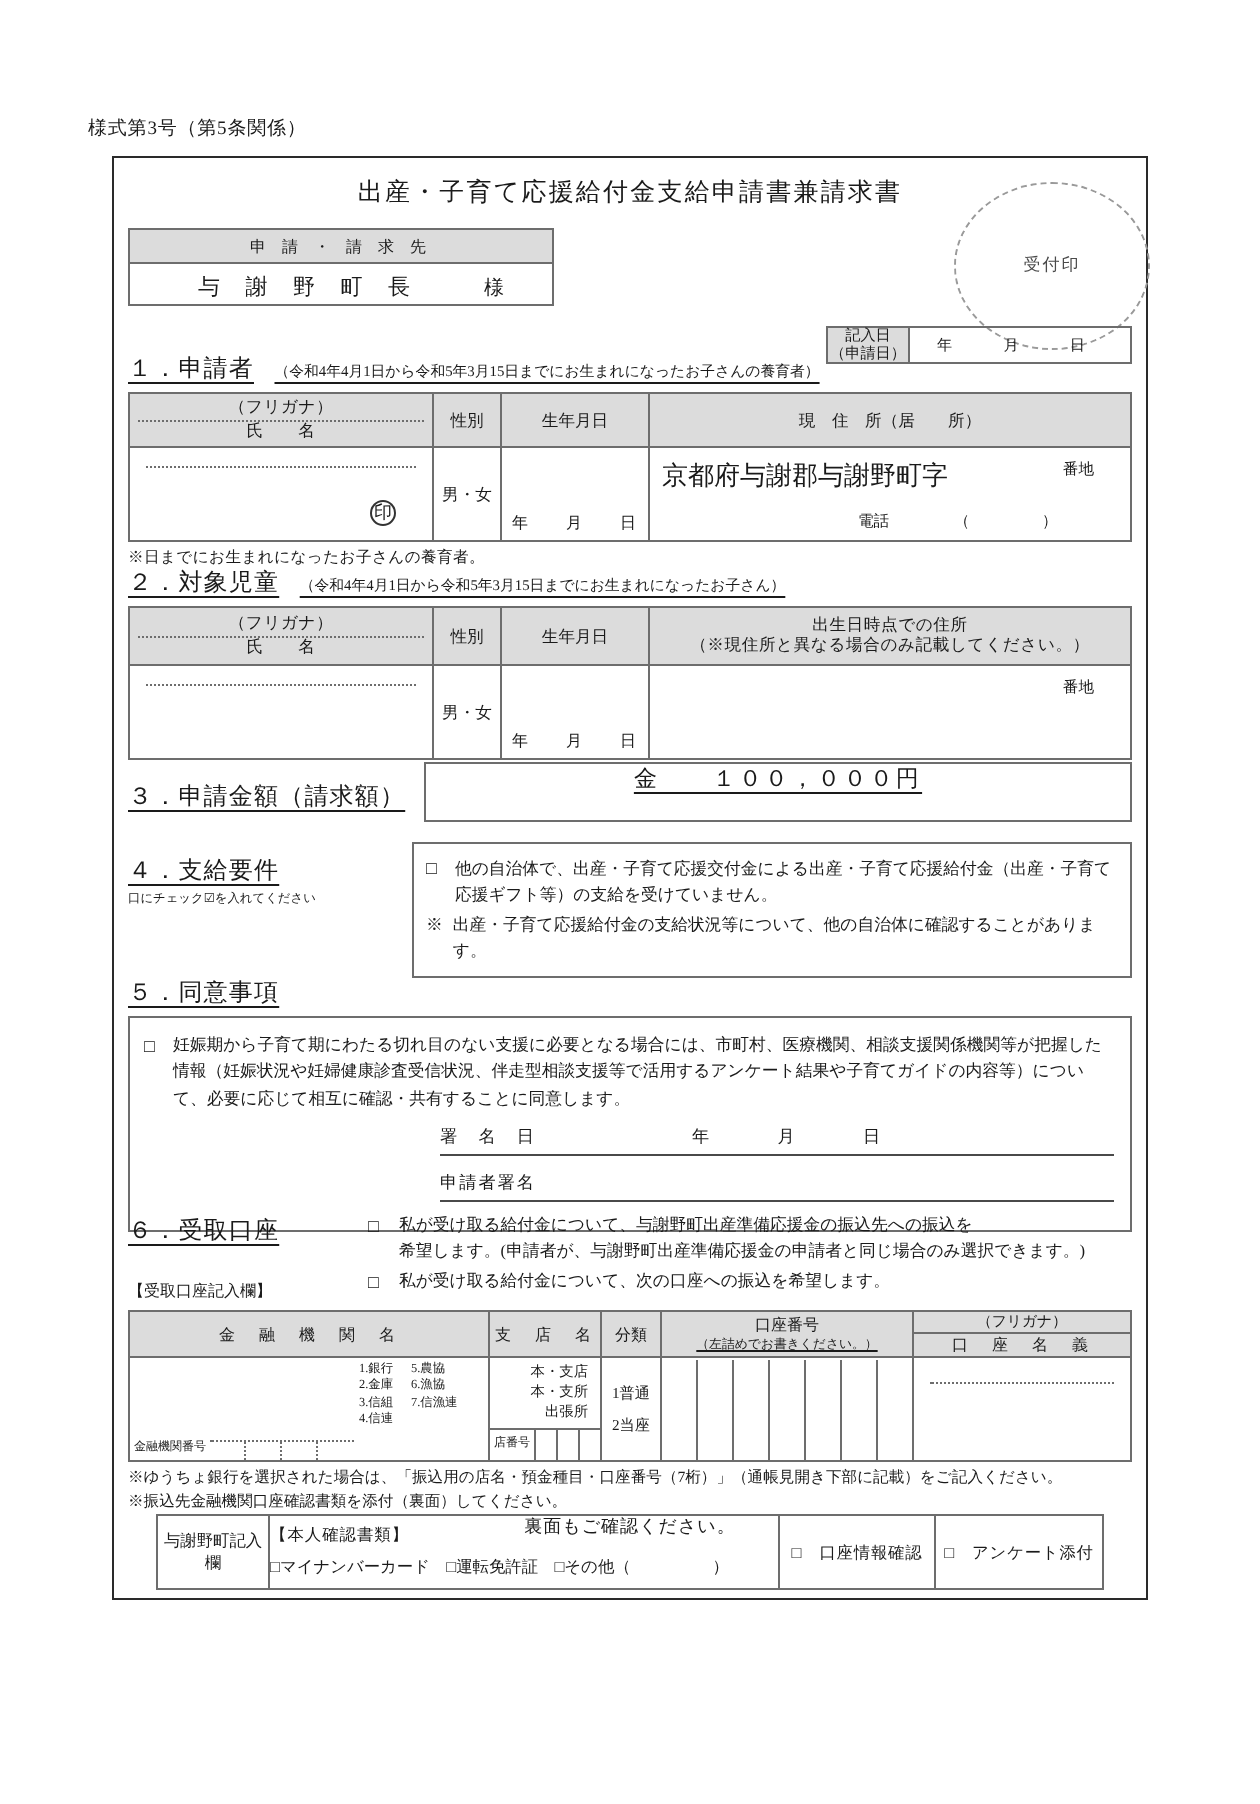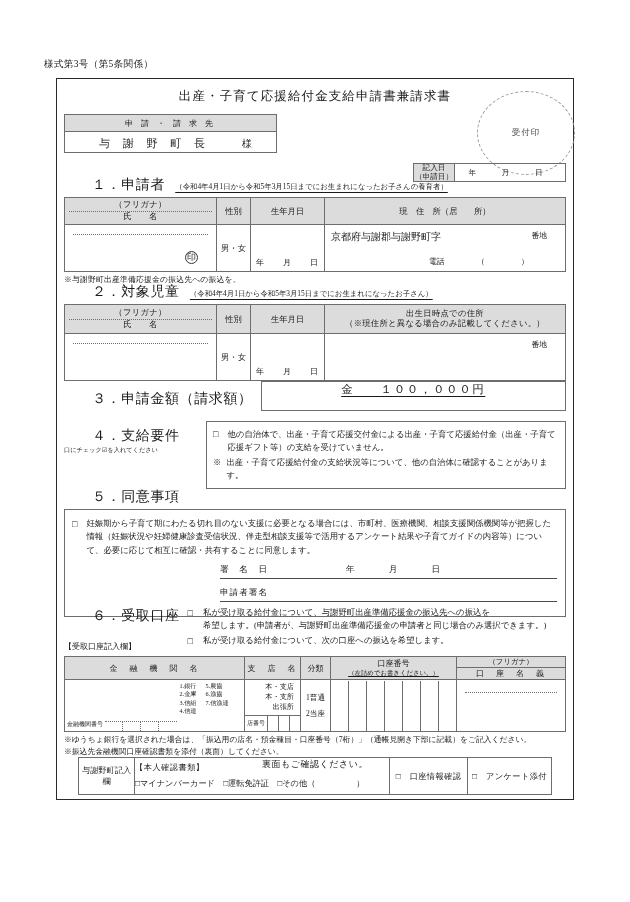--- a/index.html
+++ b/index.html
@@ -83,26 +83,26 @@
     width: 96px; height: 82px;
     border: 1px dashed #9a9a9a;
     border-radius: 50%;
     display: flex; align-items: center; justify-content: center;
     font-size: 8.5px; color: #4a4a4a;
     letter-spacing: 1px;
   }
 
   
   .sec-h {
-    font-size: 14px;
+    font-size: 12px;
+    text-decoration: underline;
     text-underline-offset: 2.5px;
     letter-spacing: .6px;
     white-space: nowrap;
     display: inline-block;
-    margin-left: 28px;
   }
   .sec-note {
     font-size: 7.4px;
     letter-spacing: 0;
     text-decoration: underline;
     text-underline-offset: 2.5px;
     white-space: nowrap;
   }
 
   
@@ -282,31 +282,31 @@
         <tr>
           <td style="height:46px;position:relative">
             <div class="dotline" style="position:absolute;left:4px;right:4px;top:8px;"></div>
             <span style="position:absolute;right:18px;bottom:7px;font-size:9px;border:1px solid #333;border-radius:50%;width:11px;height:11px;line-height:11px;display:inline-block;">印</span>
           </td>
           <td>男・女</td>
           <td style="position:relative">
             <span style="position:absolute;left:0;right:0;bottom:3px;font-size:8px;letter-spacing:1px;">年　　月　　日</span>
           </td>
           <td style="position:relative;text-align:left;">
-            <span style="position:absolute;left:6px;top:5px;font-size:10px;">京都府与謝郡与謝野町字</span>
+            <span style="position:absolute;left:6px;top:5px;font-size:13px;">京都府与謝郡与謝野町字</span>
             <span style="position:absolute;right:18px;top:5px;font-size:7.8px;">番地</span>
             <span style="position:absolute;left:104px;bottom:4px;font-size:7.8px;">電話</span>
             <span style="position:absolute;left:152px;bottom:4px;font-size:7.8px;">（</span>
             <span style="position:absolute;left:196px;bottom:4px;font-size:7.8px;">）</span>
           </td>
         </tr>
       </tbody>
         </table>
 
-      <div class="note-small">※与謝野町出産準備応援金の振込先への振込を。</div>
+      <div class="note-small">※日までにお生まれになったお子さんの養育者。</div>
     </div>
 
     <div style="position:absolute;left:0;top:199px;width:502px;">
       <div style="margin-bottom:3px;white-space:nowrap;">
         <span class="sec-h">２．対象児童</span>
         <span class="sec-note" style="margin-left:8px;">（令和4年4月1日から令和5年3月15日までにお生まれになったお子さん）</span>
       </div>
 
       <table class="grid">
         <colgroup>

